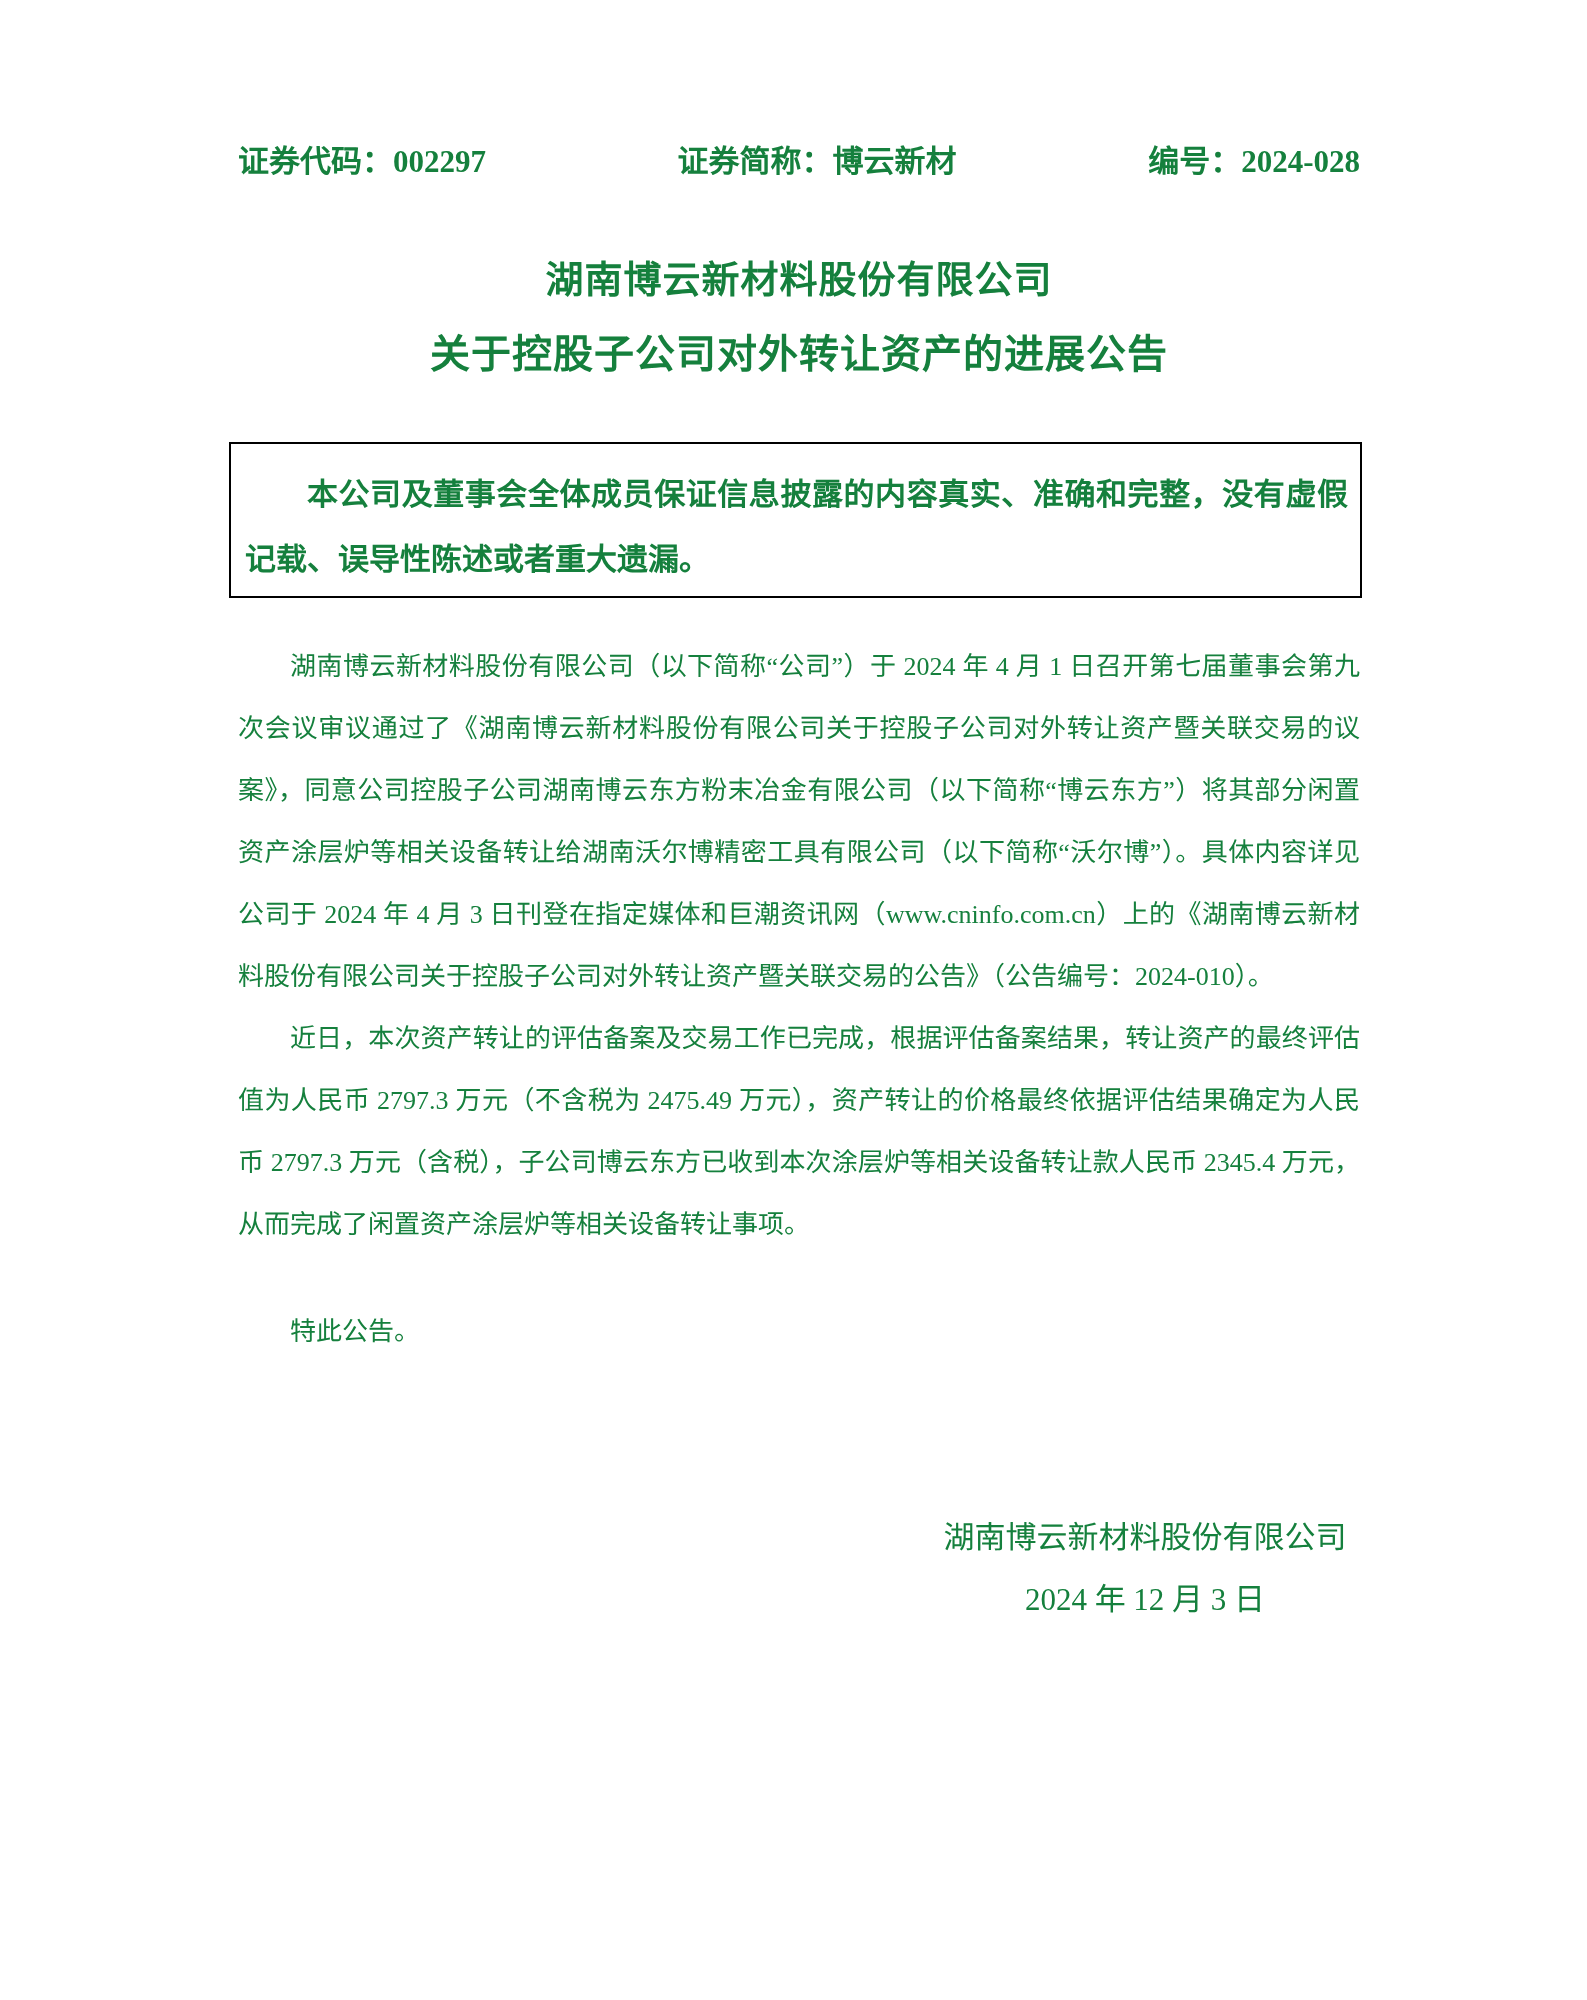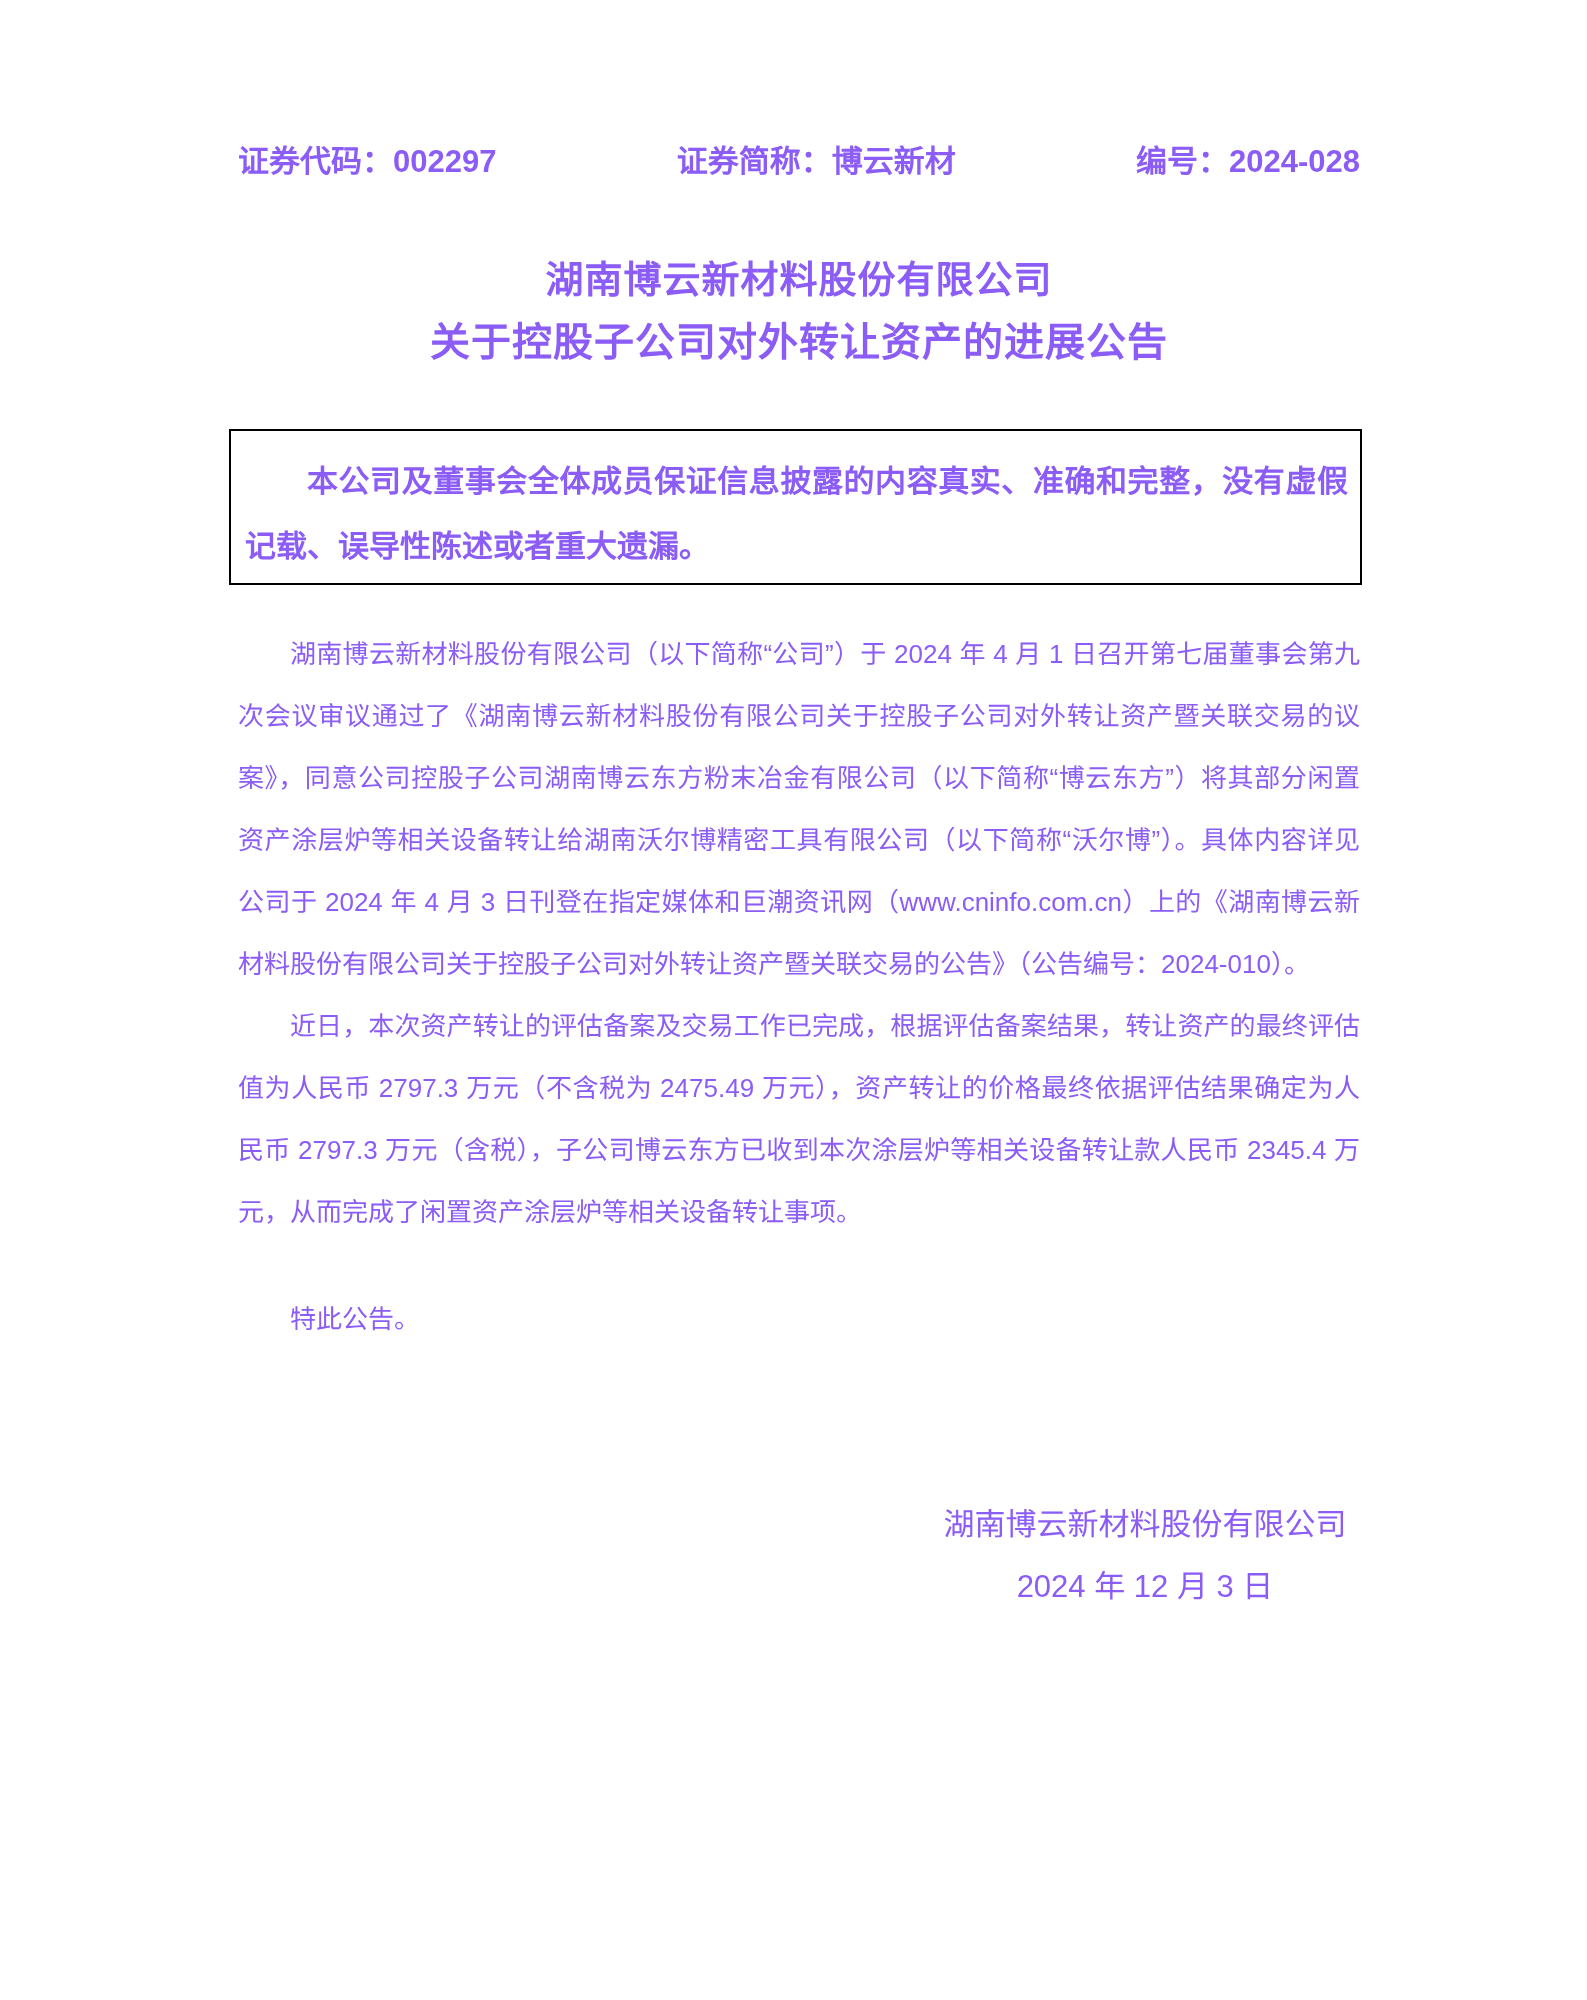--- a/index.html
+++ b/index.html
@@ -6,22 +6,22 @@
     margin: 0;
     padding: 0;
     background: #ffffff;
   }
   .page {
     position: relative;
     width: 1587px;
     height: 2000px;
     background: #ffffff;
     overflow: hidden;
-    font-family: Liberation Sans, sans-serif;
-    color: #8b5cf6;
+    font-family: Liberation Serif, serif;
+    color: #15803d;
   }
   .content {
     position: absolute;
     left: 238px;
     top: 0;
     width: 1122px;
   }
   p, h1, h2 { margin: 0; padding: 0; }
 
   .header-row {
@@ -37,21 +37,21 @@
 
   .title1 {
     margin-top: 74px;
     text-align: center;
     font-size: 38px;
     font-weight: bold;
     line-height: 48px;
     letter-spacing: 1px;
   }
   .title2 {
-    margin-top: 12px;
+    margin-top: 25px;
     text-align: center;
     font-size: 40px;
     font-weight: bold;
     line-height: 52px;
     letter-spacing: 1px;
   }
 
   .disclaimer-box {
     margin-top: 61px;
     margin-left: -9px;

